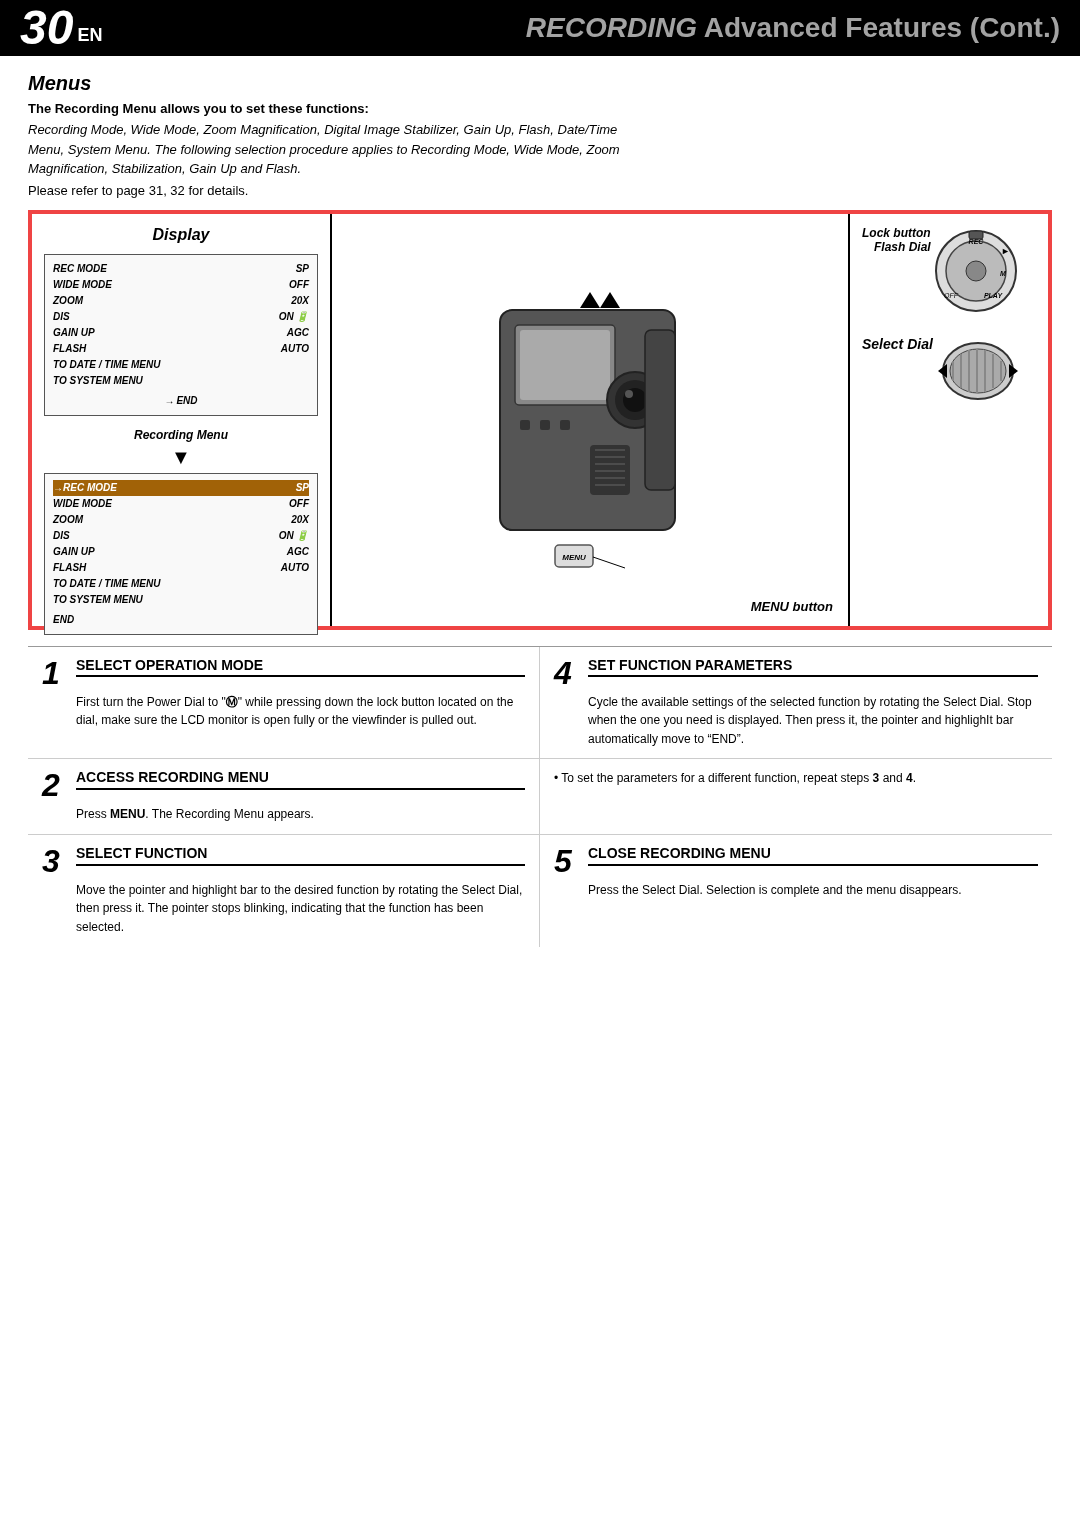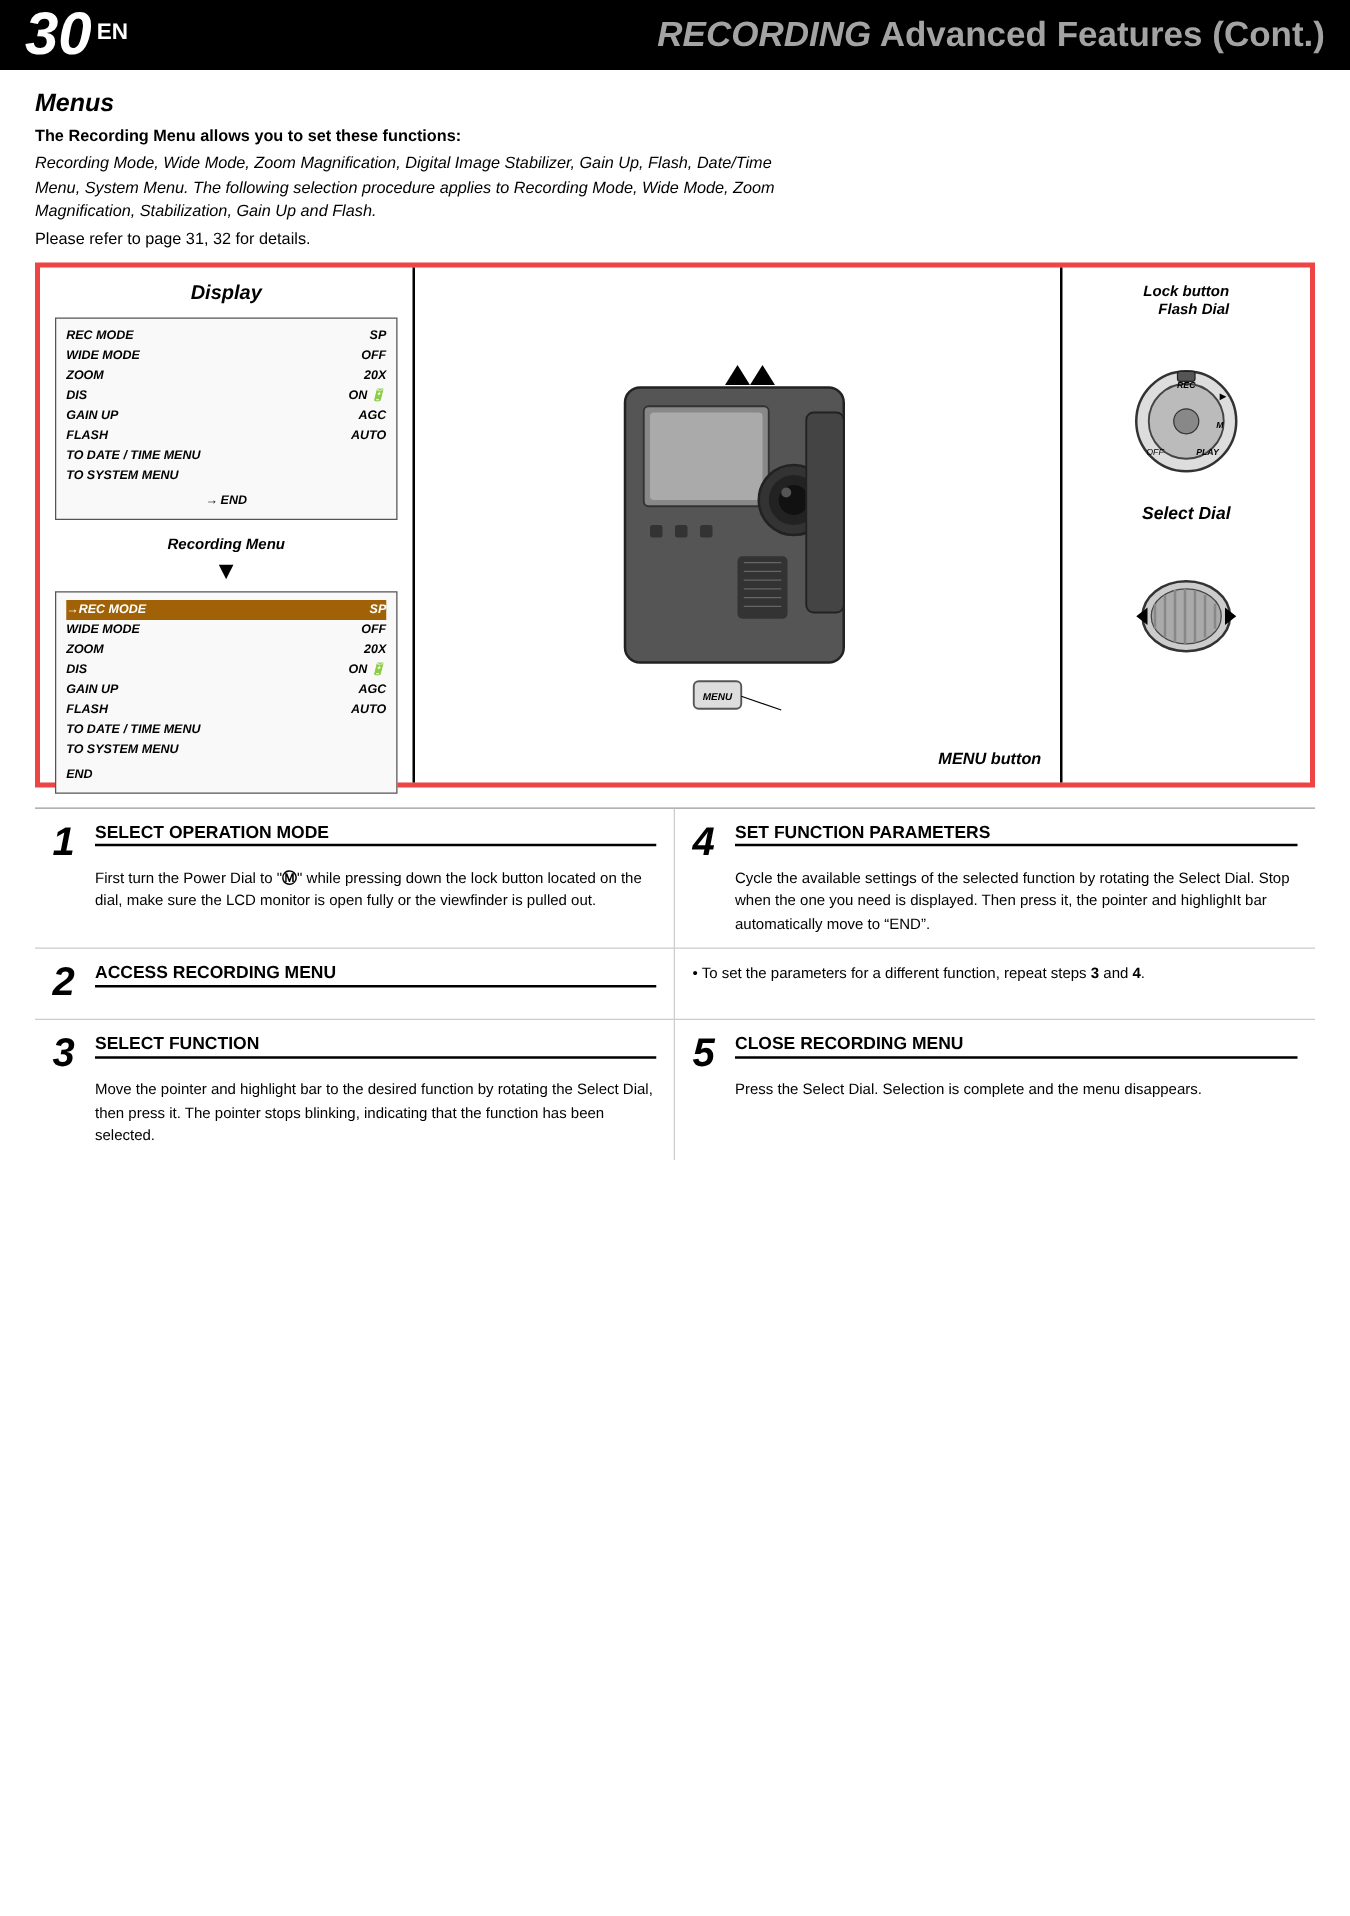--- a/index.html
+++ b/index.html
@@ -10,21 +10,21 @@
       font-family: Arial, Helvetica, sans-serif;
       font-size: 14px;
       color: #000;
     }
 
     
     .header {
       background: #000;
       display: flex;
       align-items: center;
-      padding: 16px 20px;
+      padding: 6px 20px;
       height: 56px;
     }
     .header-page-num {
       color: #fff;
       font-size: 48px;
       font-weight: bold;
       font-style: italic;
       line-height: 1;
       margin-right: 4px;
     }
@@ -172,23 +172,22 @@
       width: 200px;
       border-left: 2px solid #000;
       padding: 12px;
       display: flex;
       flex-direction: column;
       gap: 20px;
     }
 
     .control-item {
       display: flex;
-      flex-direction: column;
-      align-items: center;
-      gap: 32px;
+      flex-direction: row;
+      align-items: flex-start;
     }
 
     .control-label-group {
       text-align: right;
       margin-bottom: 6px;
     }
     .control-label-top {
       font-size: 12px;
       font-weight: bold;
     }
@@ -469,20 +468,23 @@
         <span class="step-title">SET FUNCTION PARAMETERS</span>
       </div>
       <div class="step-body">Cycle the available settings of the selected function by rotating the Select Dial. Stop when the one you need is displayed. Then press it, the pointer and highlighIt bar automatically move to “END”.</div>
     </div>
 
     <div class="step-item left-col">
       <div class="step-header">
         <span class="step-number">2</span>
         <span class="step-title">ACCESS RECORDING MENU</span>
       </div>
+      <div class="step-body">
+        Press <strong>MENU</strong>. The Recording Menu appears.
+      </div>
     </div>
 
     <div class="step-item">
       <div class="step-body" style="margin-left:0;">
         • To set the parameters for a different function, repeat steps <strong>3</strong> and <strong>4</strong>.
       </div>
     </div>
 
     <div class="step-item left-col no-border-bottom">
       <div class="step-header">

